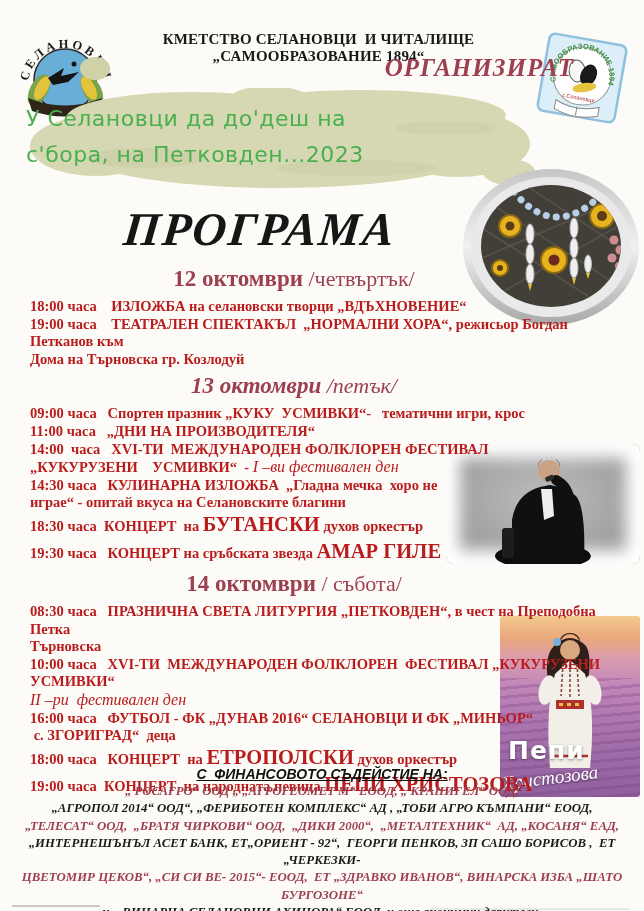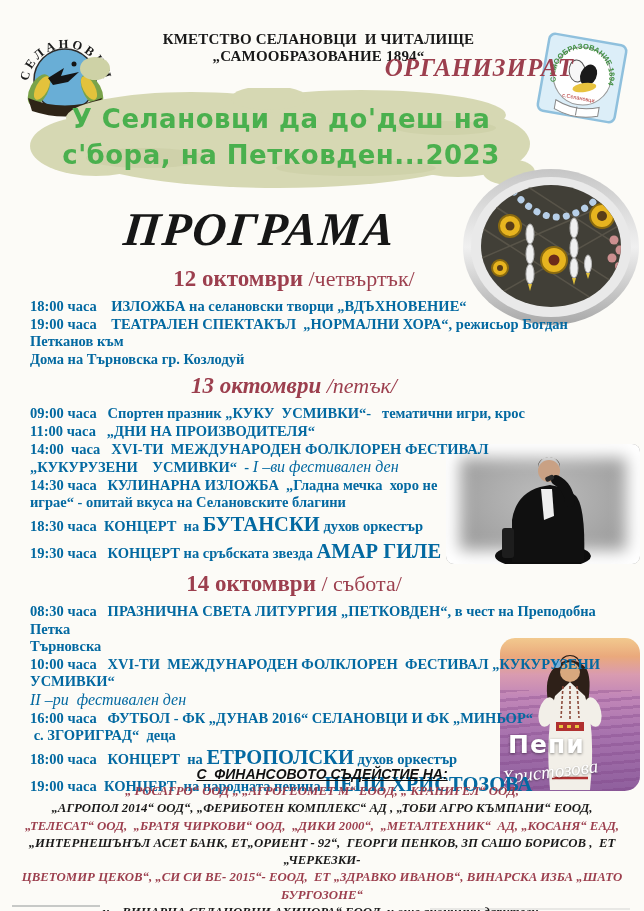--- a/index.html
+++ b/index.html
@@ -17,51 +17,51 @@
        font-size:25px;font-style:italic;font-weight:bold;color:var(--red);letter-spacing:1px}
   .gdot{position:absolute;left:80px;top:57px;width:30px;height:23px;border-radius:50%;background:#ced2a6}
 
   
   .logoL{position:absolute;left:12px;top:30px}
   .logoR{position:absolute;left:528px;top:24px}
 
   
   .cloud{position:absolute;left:26px;top:88px;width:510px;height:104px}
   .cloud svg{position:absolute;inset:0}
-  .cloud-text{position:absolute;inset:0;text-align:center;padding-top:13px;
-      font-family:"DejaVu Sans",sans-serif;font-weight:bold;font-size:26px;line-height:36px;
+  .cloud-text{position:absolute;inset:0;text-align:left;padding-top:13px;
+      font-family:"DejaVu Sans",sans-serif;font-weight:normal;font-size:22px;line-height:36px;
       color:var(--green);letter-spacing:.5px}
   .cfill{fill:var(--cloud)}
 
   
   .oval{position:absolute;left:462px;top:168px;width:178px;height:160px;z-index:1}
 
   
   .ptitle{position:absolute;top:202px;left:124px;font-size:47px;font-style:italic;font-weight:bold;
       letter-spacing:2px;transform:skewX(-6deg);color:#161616;z-index:2}
 
   
   #program{position:absolute;top:261px;left:30px;width:598px;z-index:2}
   .day-heading{text-align:center;margin:3px 70px 3px 0;line-height:29px;color:var(--red);white-space:pre-wrap}
   .day-date{font-size:23px;font-weight:bold}
   .day-name{font-size:22px}
   .day.it .day-date,.day.it .day-name{font-style:italic}
-  .ev{font-size:14.5px;font-weight:bold;line-height:17.6px;color:#0369a1;white-space:pre-wrap}
+  .ev{font-size:14.5px;font-weight:bold;line-height:17.6px;color:#b91c1c;white-space:pre-wrap}
   .ev-big{line-height:25px}
   .seg-b{font-size:20.5px}
   .seg-i{font-style:italic;font-weight:normal;font-size:16px}
 
   
   .man{position:absolute;left:446px;top:444px;width:194px;height:120px;z-index:1;border-radius:8px;
        background:radial-gradient(ellipse at 50% 45%, #bcbcbc 0%, #a9a9a9 45%, #909090 100%);
        box-shadow:inset 0 0 16px 14px #ffffff;overflow:hidden}
   .man svg{position:absolute;inset:0}
 
   
-  .woman{position:absolute;left:500px;top:638px;width:140px;height:153px;z-index:1;border-radius:15px;overflow:hidden;
+  .woman{position:absolute;left:500px;top:616px;width:140px;height:181px;z-index:1;border-radius:3px;overflow:hidden;
       background:linear-gradient(180deg,#f2c98e 0%,#eaa97c 12%,#d99bb0 24%,#c287b8 38%,#a873ae 62%,#8f5f9d 100%)}
   .woman .rows{position:absolute;left:0;right:0;top:34%;bottom:0;
       background:repeating-linear-gradient(175deg, rgba(120,60,128,.28) 0 3px, rgba(255,255,255,0) 3px 9px)}
   .woman svg{position:absolute;inset:0}
   .pepi1{position:absolute;left:8px;bottom:32px;font-family:"DejaVu Sans",sans-serif;font-weight:bold;
       font-size:25px;color:#fff;letter-spacing:1px;text-shadow:0 1px 3px rgba(0,0,0,.45)}
   .pepi2{position:absolute;left:2px;bottom:8px;font-style:italic;font-size:19px;color:#fff;
       transform:rotate(-7deg);text-shadow:0 1px 2px rgba(0,0,0,.4)}
 
   

